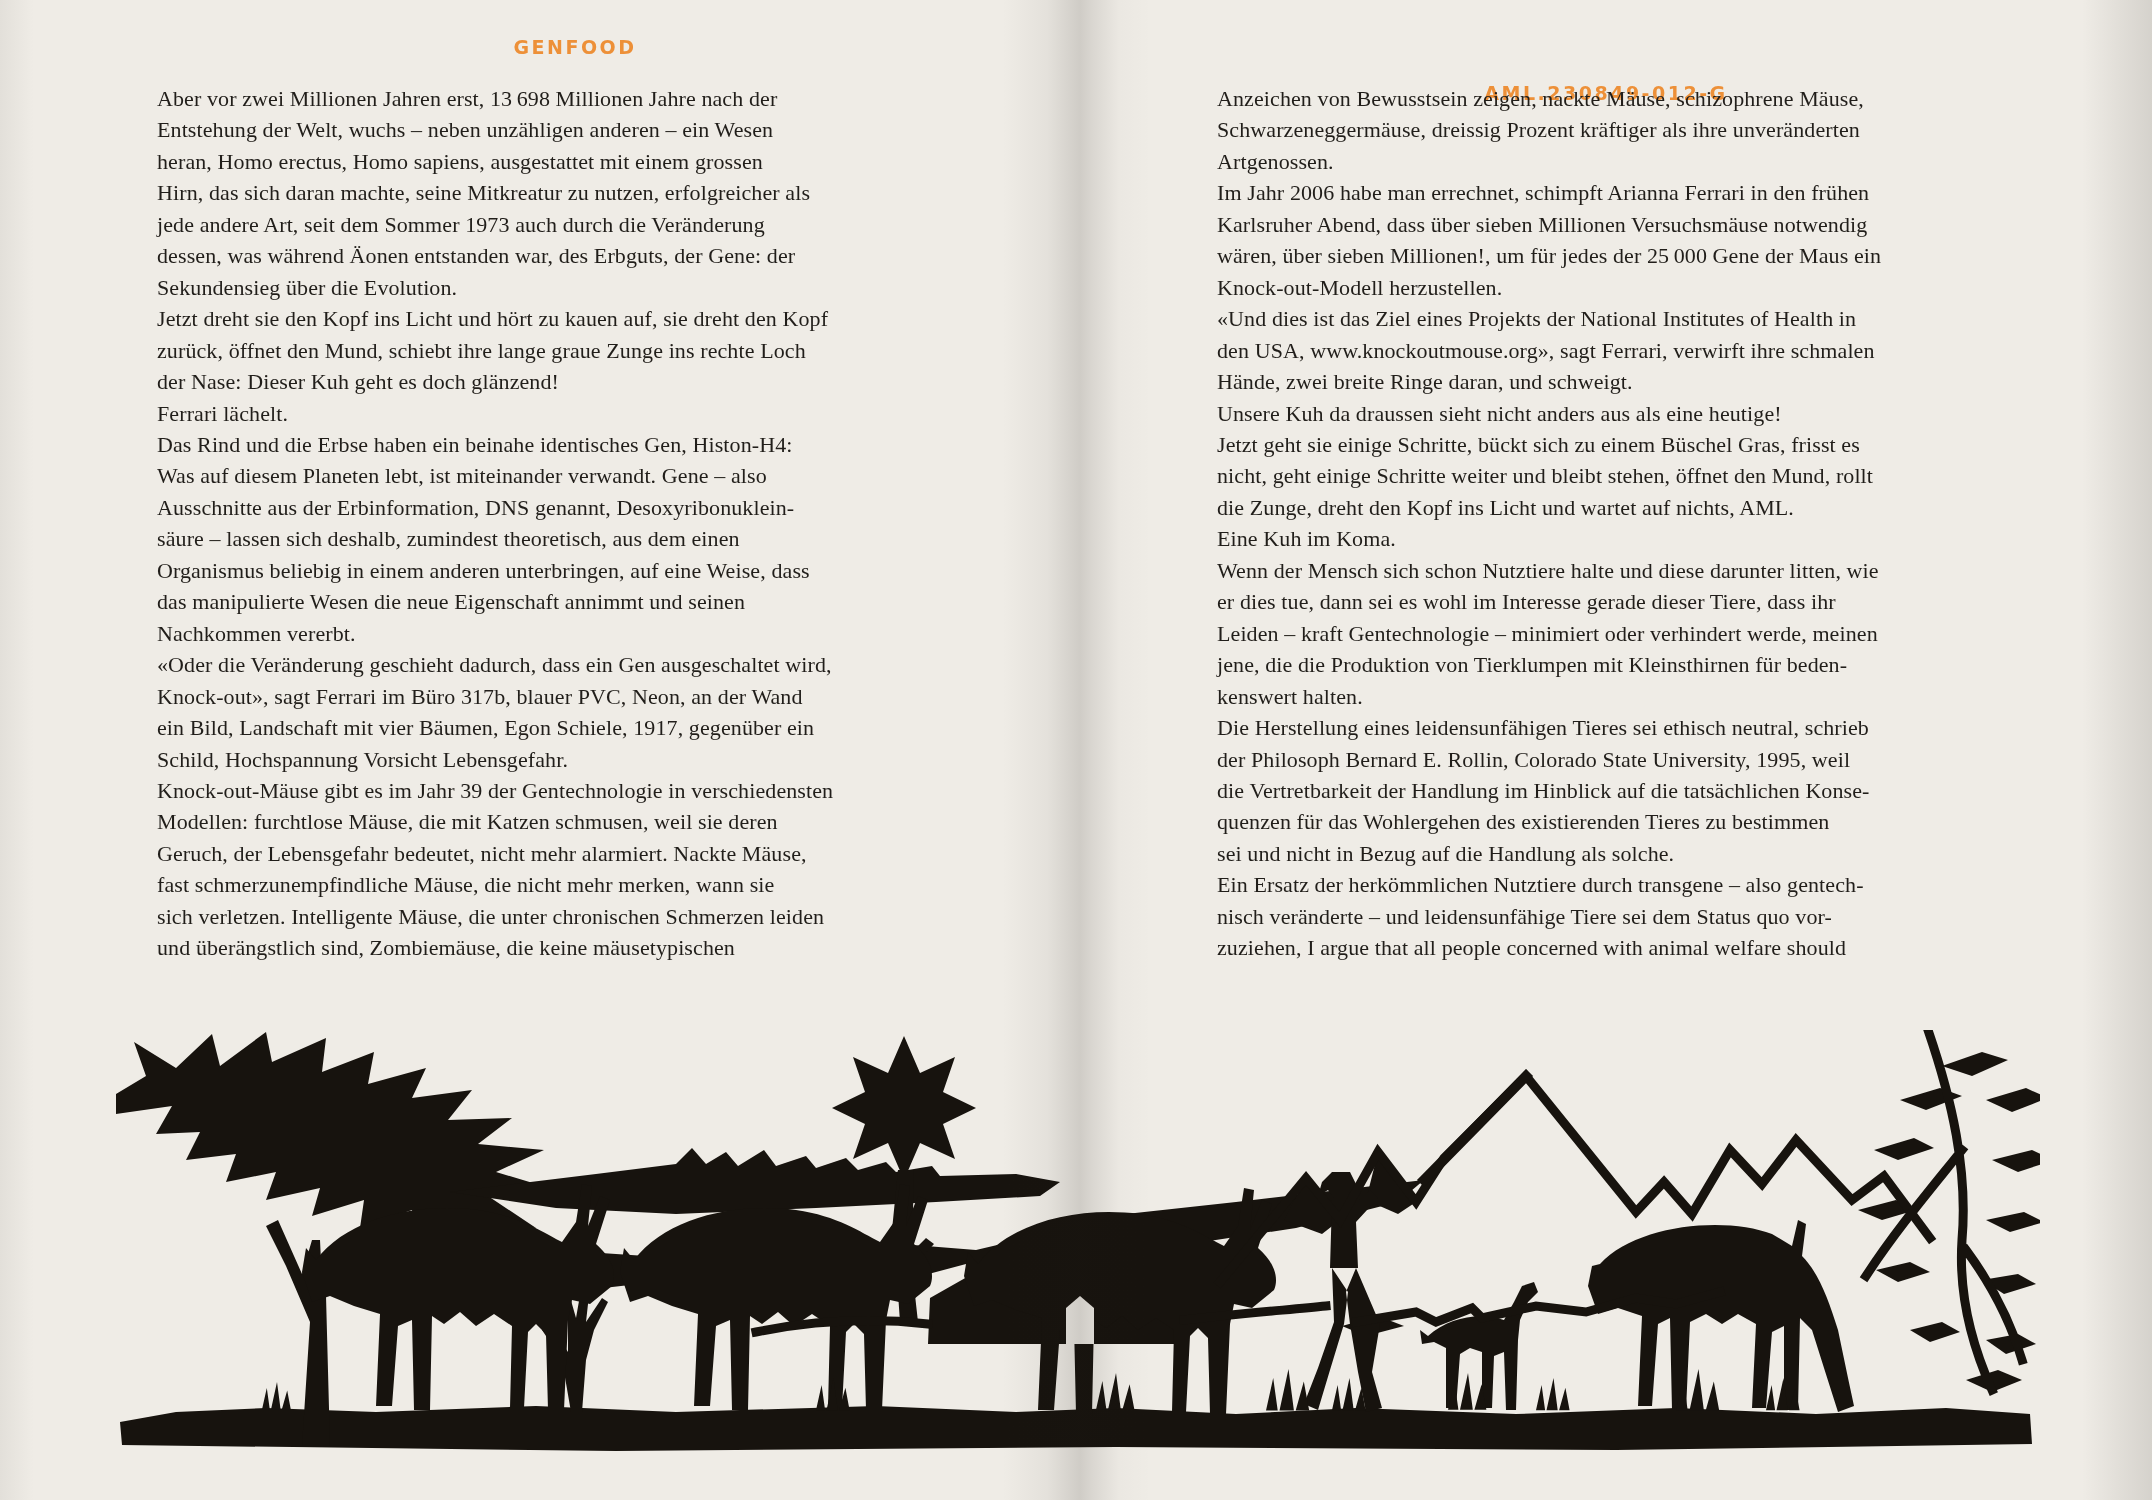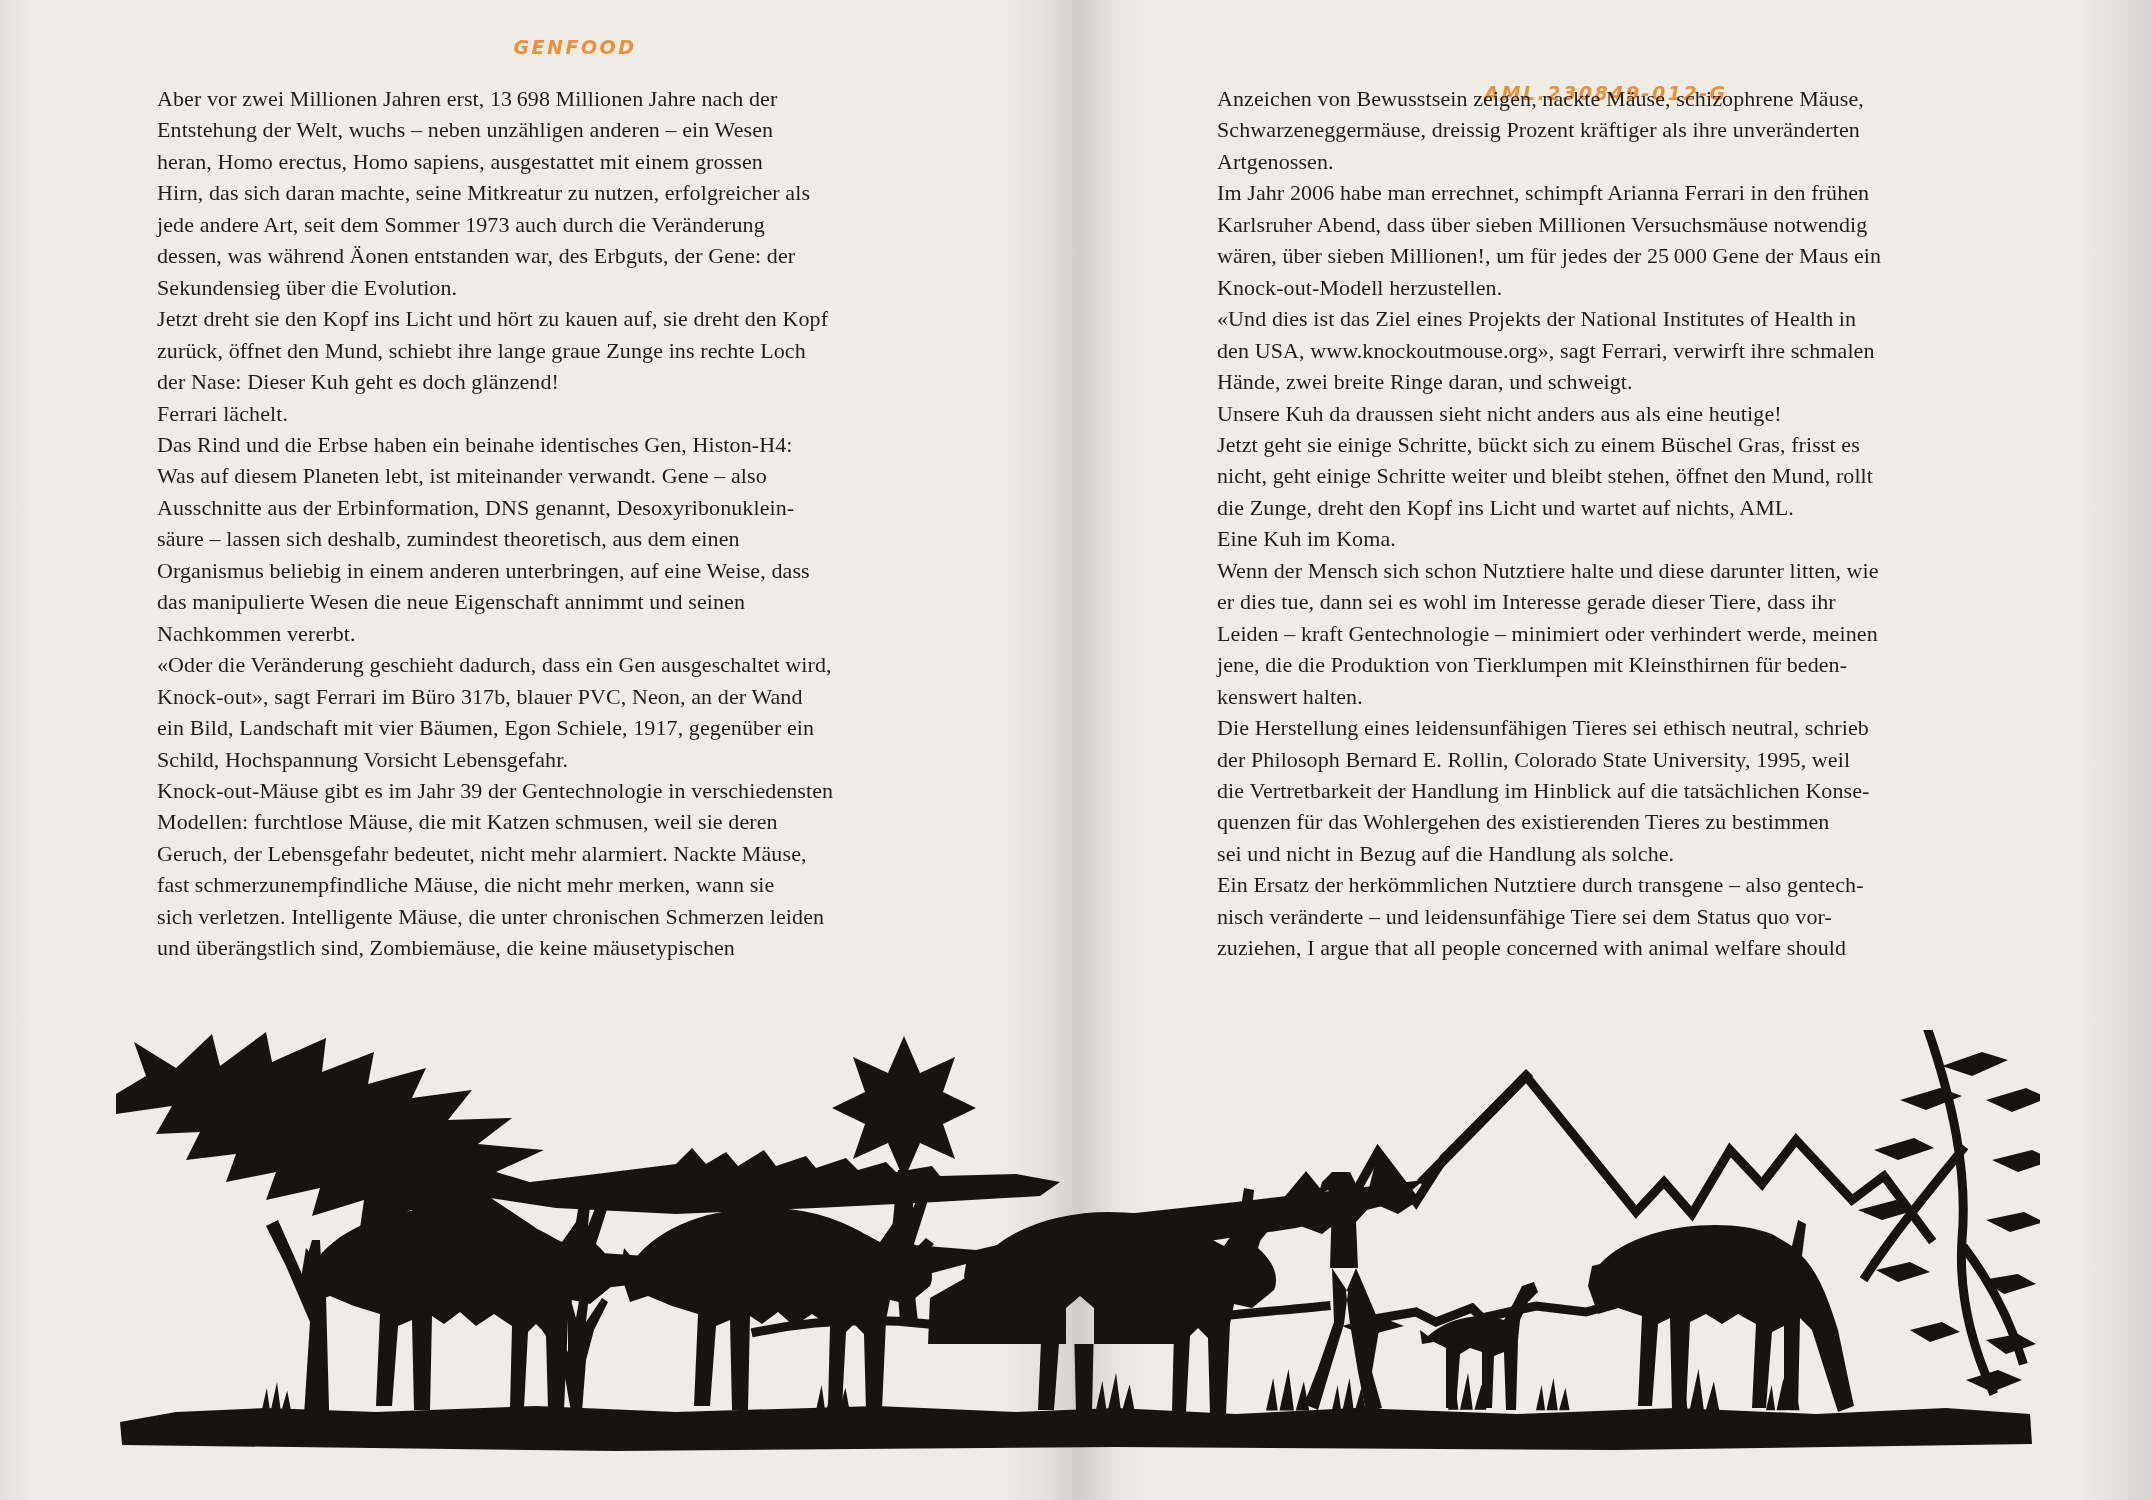--- a/index.html
+++ b/index.html
@@ -4,21 +4,21 @@
 <style>
   html,body{margin:0;padding:0;}
   body{
     width:2152px;height:1500px;position:relative;overflow:hidden;
     background:#EFECE6;
     font-family:"Liberation Serif","DejaVu Serif",serif;
   }
   .running-head{
     position:absolute;top:36px;height:26px;
     font-family:"DejaVu Sans","Liberation Sans",sans-serif;
-    font-style:italic;font-weight:700;
+    font-weight:700;
     font-size:19px;letter-spacing:2.5px;
     color:#ED9038;text-align:center;
   }
   .head-left{left:157px;width:836px;}
   .head-right{left:1206px;width:800px;margin-top:46px;}
   .bodytext{
     position:absolute;top:83px;
     font-size:22px;line-height:31.45px;
     color:#211E1A;
     white-space:pre;      

